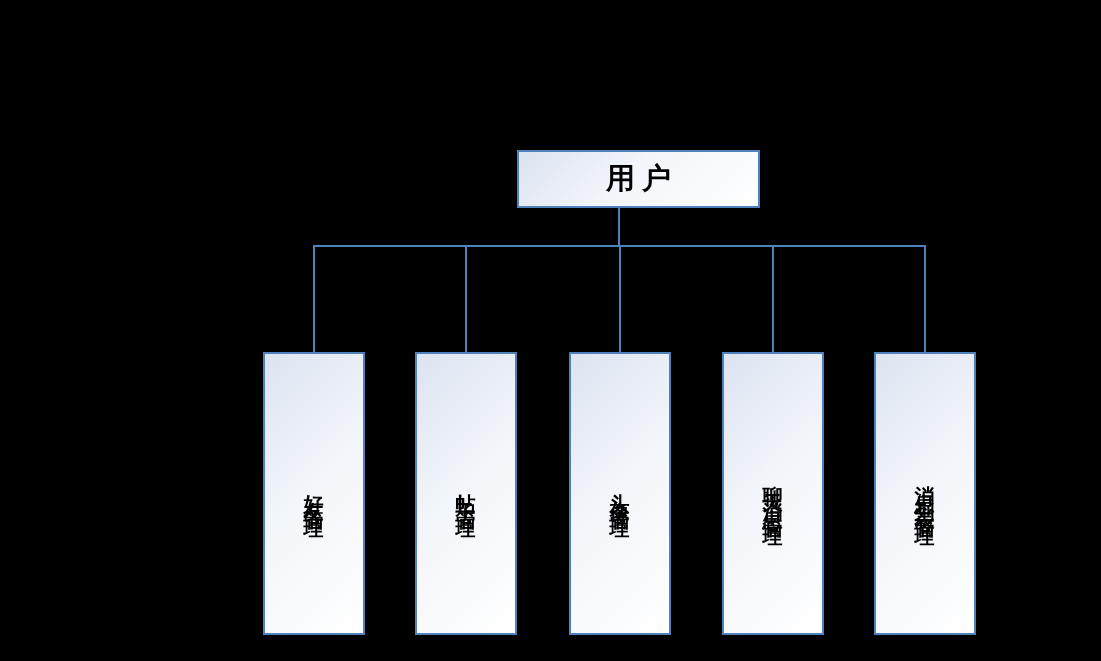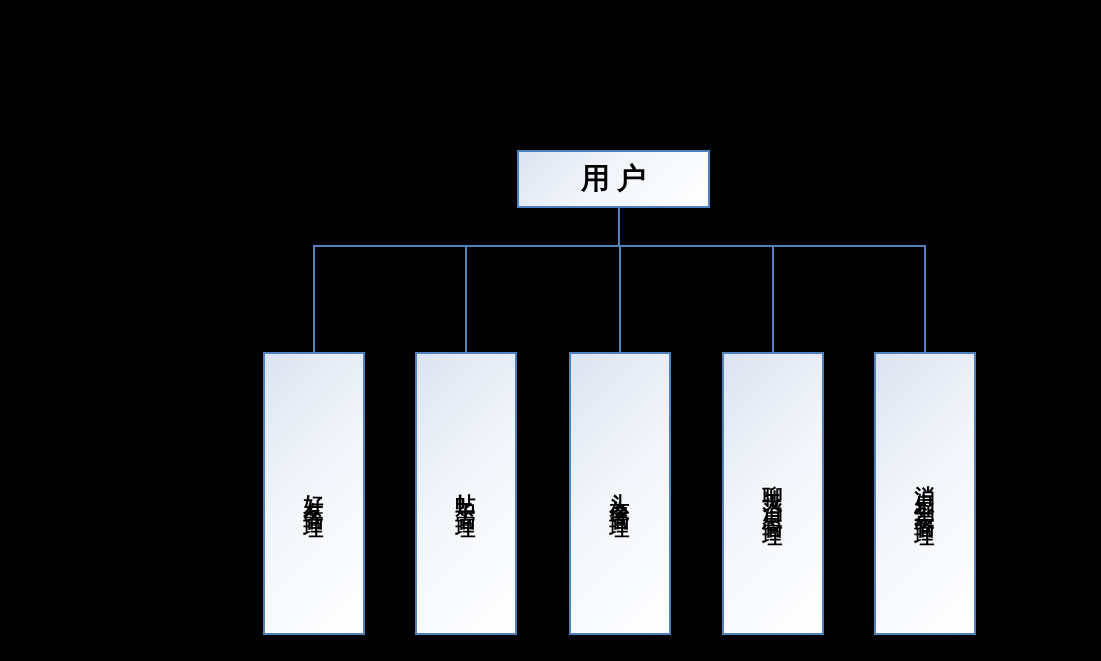--- a/index.html
+++ b/index.html
@@ -21,21 +21,21 @@
     border: 2px solid #4f81bd;
     background: linear-gradient(135deg, #dce4f1 0%, #f2f5fa 45%, #ffffff 100%);
     color: #000000;
     display: flex;
     align-items: center;
     justify-content: center;
   }
   .root-node {
     left: 517px;
     top: 150px;
-    width: 193px;
+    width: 243px;
     height: 58px;
   }
   .root-label {
     font-size: 29px;
     font-weight: 600;
     letter-spacing: 7px;
     text-indent: 7px; 
     white-space: nowrap;
   }
   .child-node {

